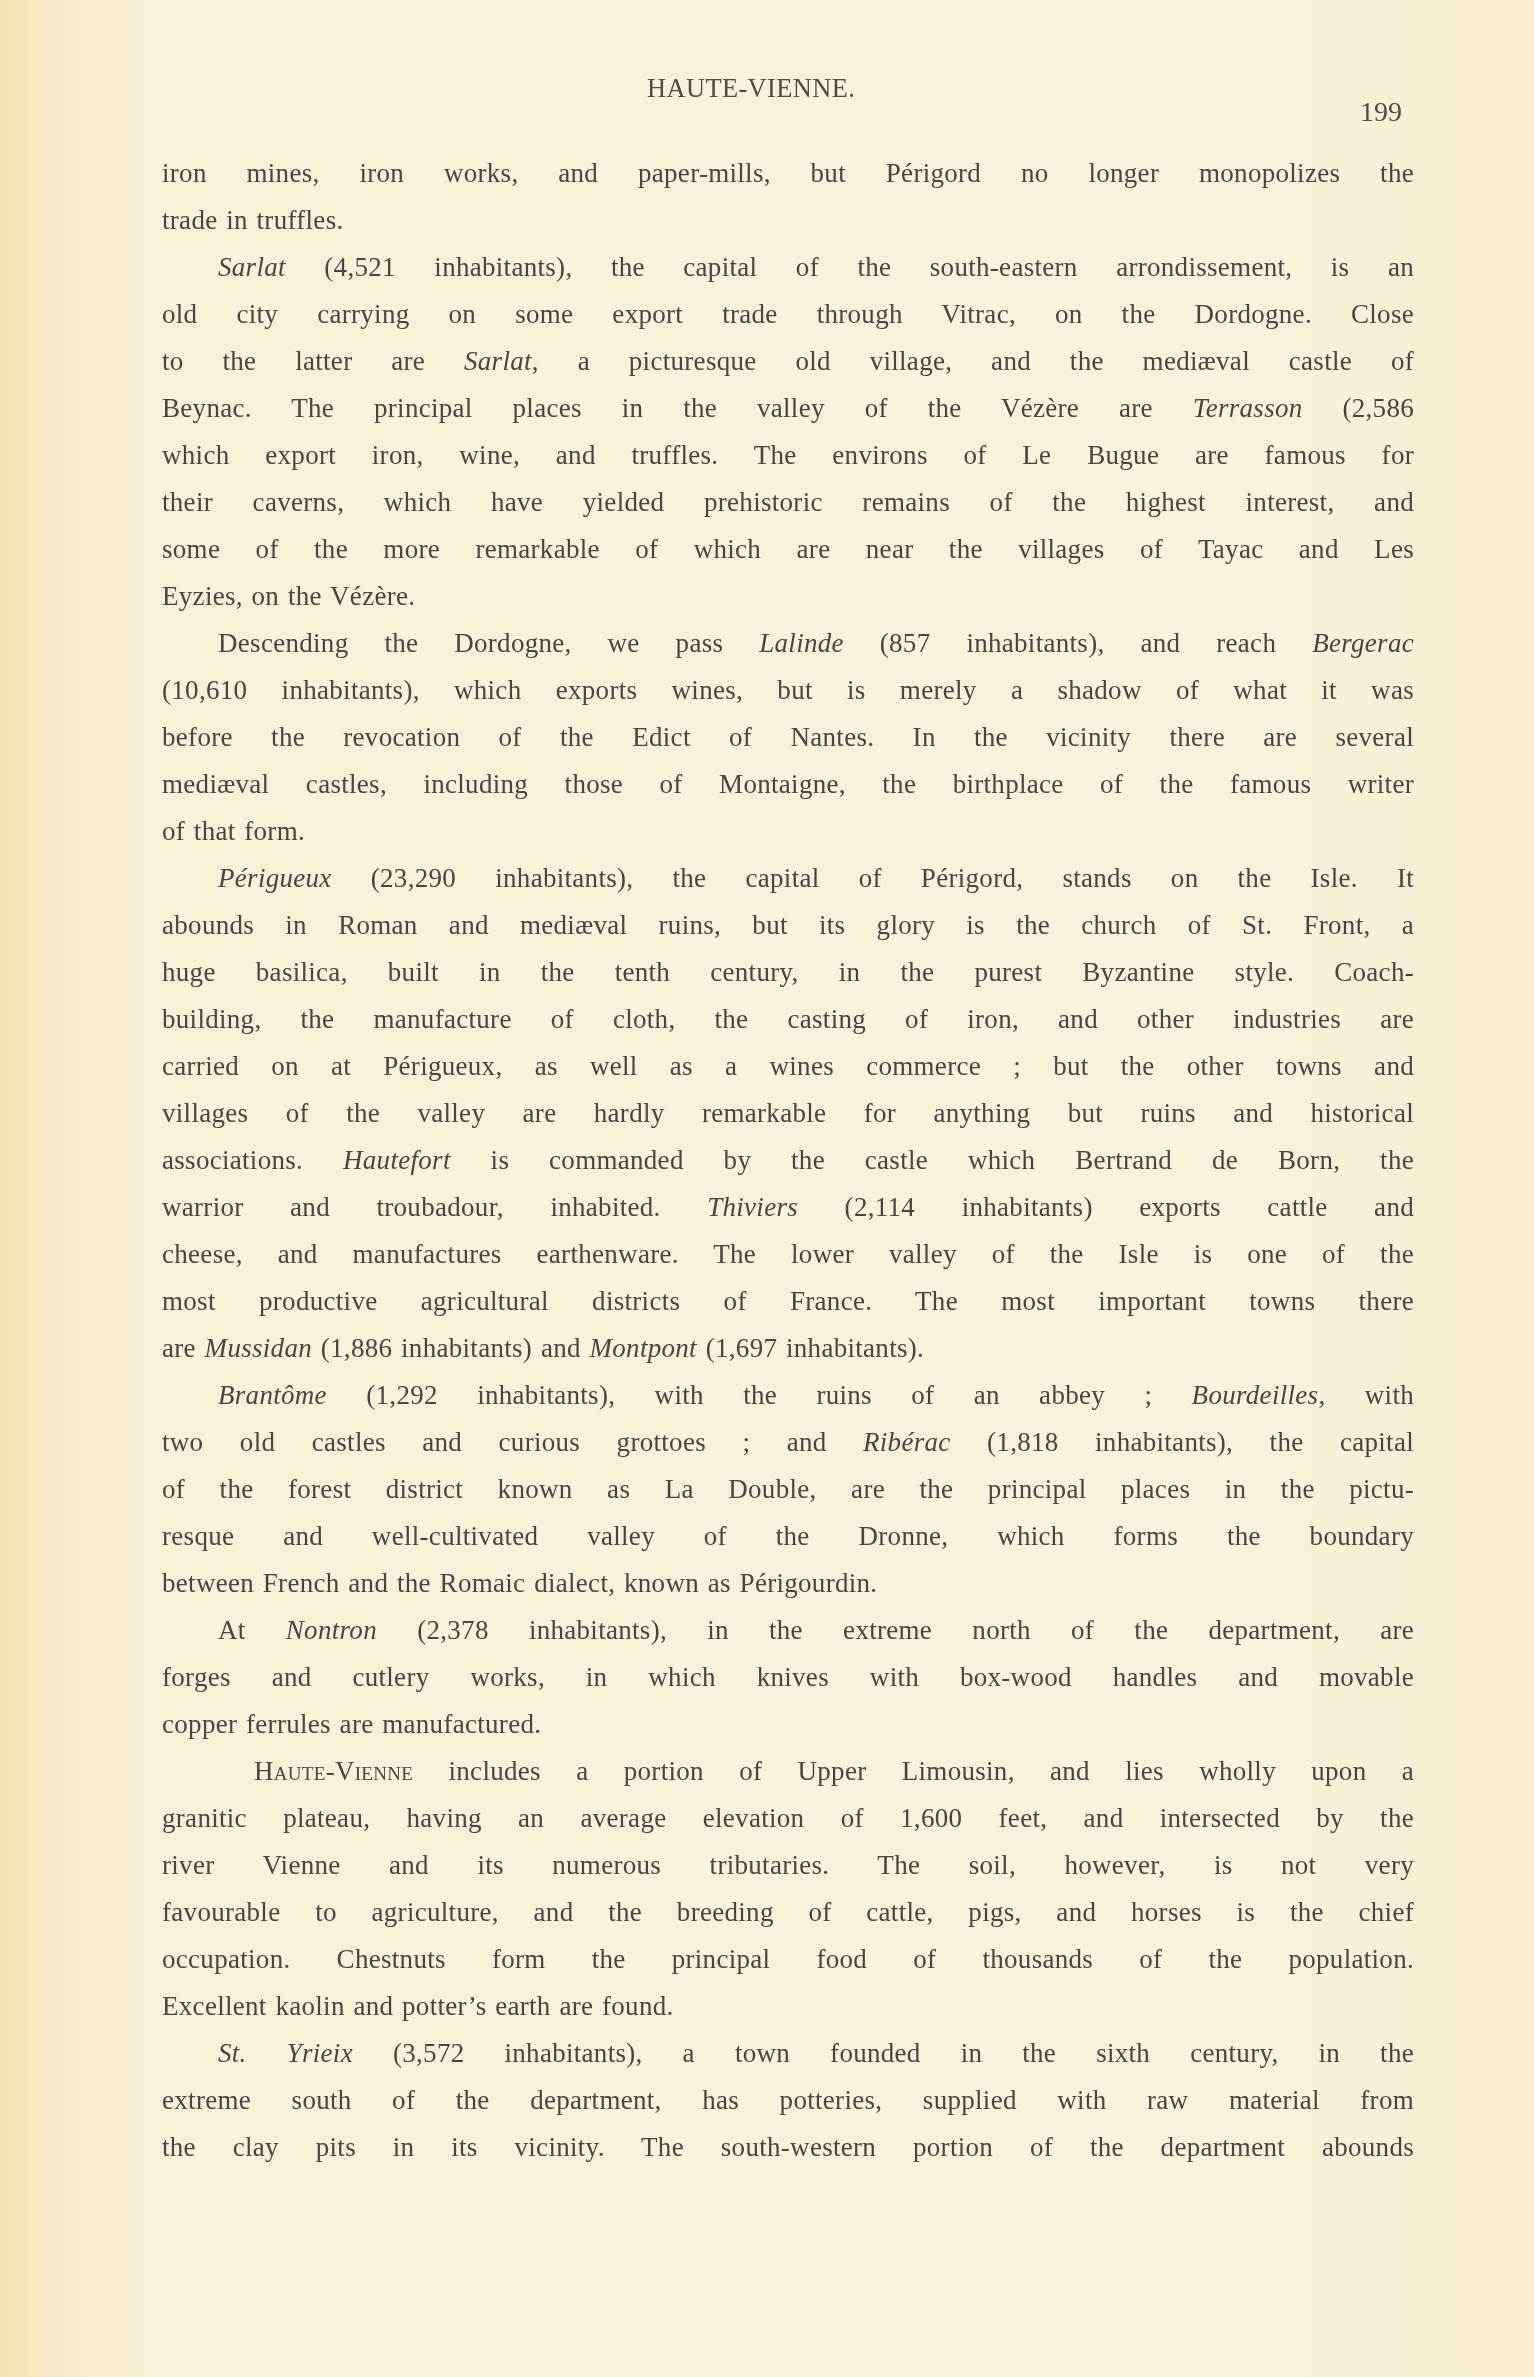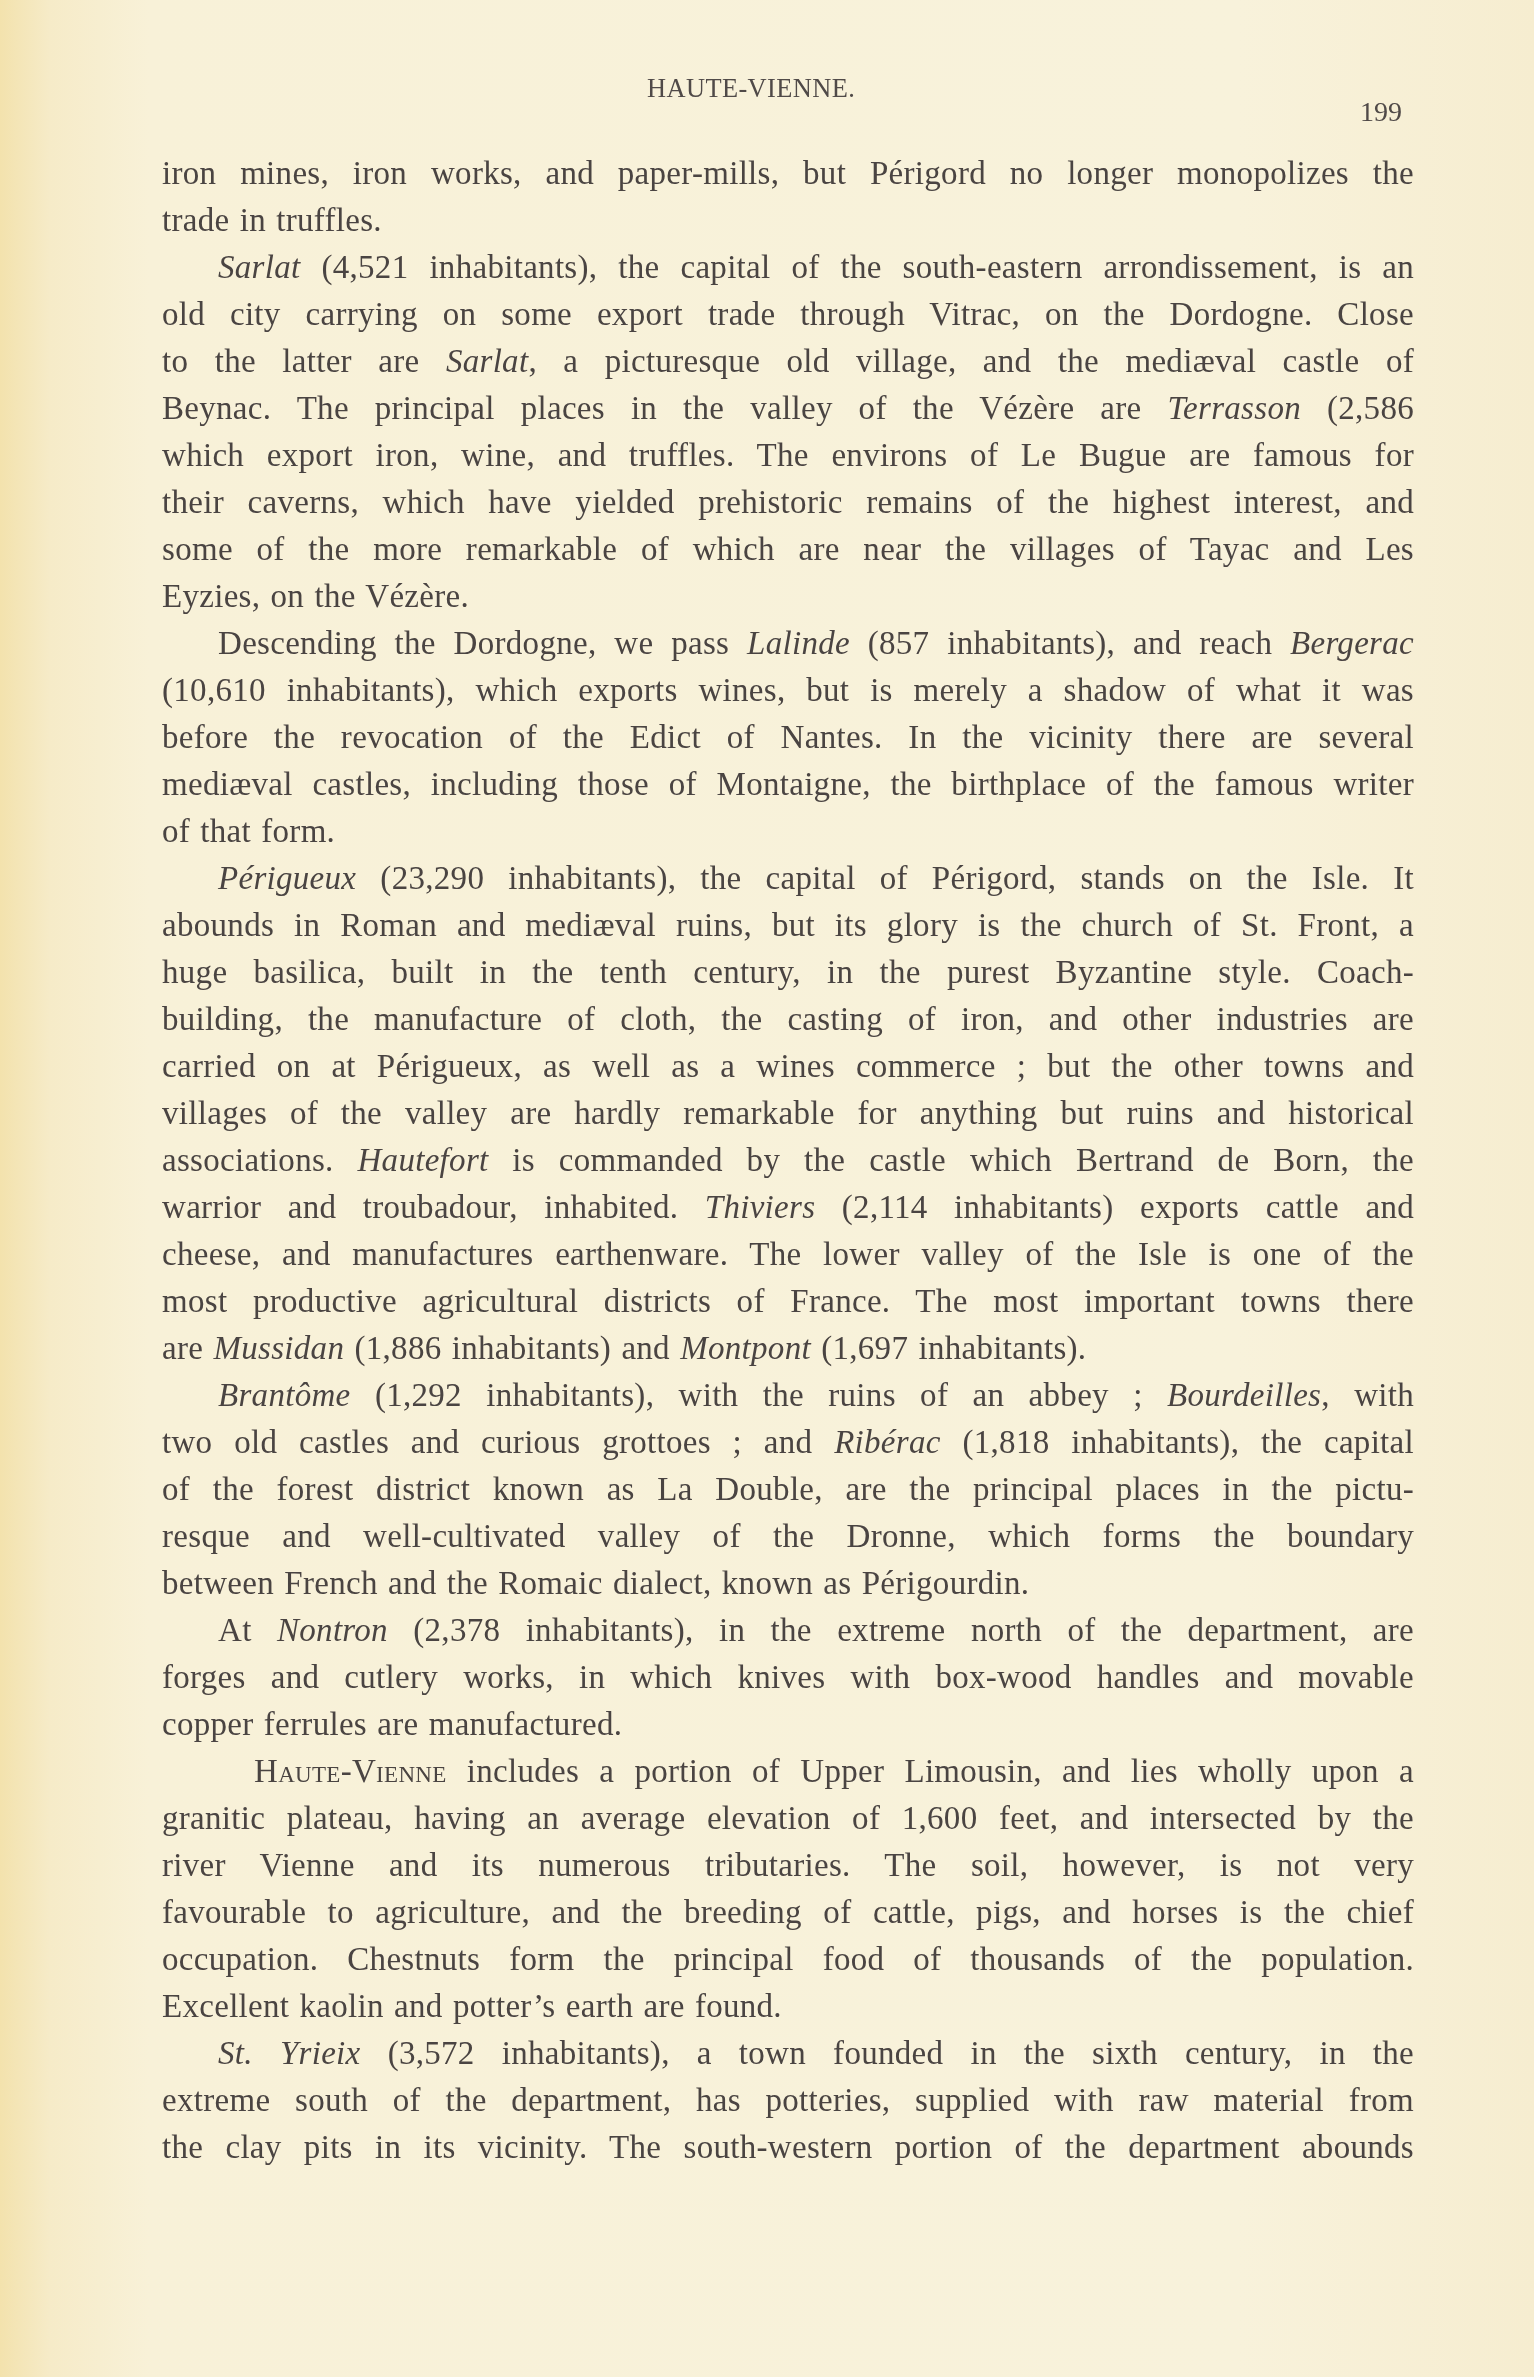--- a/index.html
+++ b/index.html
@@ -23,21 +23,21 @@
     position: absolute; left: 1360px; top: 0;
     font-size: 28px; color: #504a48;
     font-family: "Liberation Serif", serif;
     margin-top: 23px;
   }
   .text-block {
     position: absolute; left: 162px; top: 150px; width: 1252px;
   }
   .line {
     height: 47px; line-height: 47px;
-    font-size: 33px;
+    font-size: 27px;
     font-family: "Liberation Serif", serif;
     text-align: justify; text-align-last: justify;
     white-space: nowrap;
     letter-spacing: 0.3px;
     word-spacing: 1.7px;
   }
   .line.indent { padding-left: 56px; }
   .line.last { text-align-last: left; }
   .it { font-style: italic; }
   .sc { font-variant: small-caps; margin-left: 36px; }

